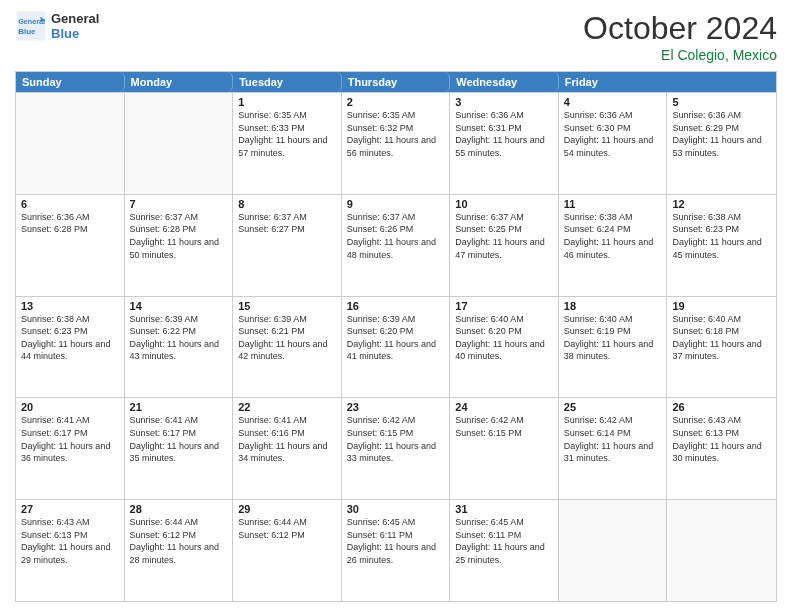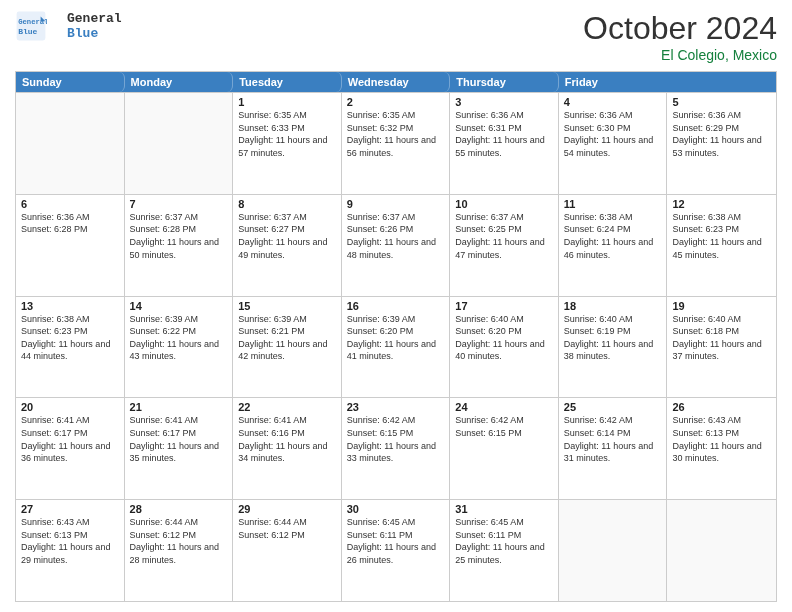--- a/index.html
+++ b/index.html
@@ -19,22 +19,21 @@
     }
     .header {
       display: flex;
       justify-content: space-between;
       align-items: flex-start;
       margin-bottom: 8px;
     }
     .logo {
       display: flex;
       align-items: center;
-      gap: 20px;
-      font-family: Liberation Mono, monospace;
+      gap: 4px;
     }
     .logo-icon {
       width: 32px;
       height: 32px;
     }
     .title-block {
       text-align: right;
     }
     .month-title {
       font-size: 32px;
@@ -119,22 +118,22 @@
       <div class="month-title">October 2024</div>
       <div class="location">El Colegio, Mexico</div>
     </div>
   </div>
 
   <div class="calendar">
     <div class="cal-header" id="cal-header">
         <div class="cal-header-cell">Sunday</div>
         <div class="cal-header-cell">Monday</div>
         <div class="cal-header-cell">Tuesday</div>
+        <div class="cal-header-cell">Thursday</div>
         <div class="cal-header-cell">Wednesday</div>
-        <div class="cal-header-cell">Thursday</div>
         <div class="cal-header-cell">Friday</div>
       </div>
     <div class="cal-body" id="cal-body">
         <div class="cal-row">
           <div class="cal-cell empty"></div>
           <div class="cal-cell empty"></div>
           <div class="cal-cell">
             <div class="day-num">1</div>
             <div class="cell-line">Sunrise: 6:35 AM</div>
             <div class="cell-line">Sunset: 6:33 PM</div>
@@ -174,21 +173,20 @@
           <div class="cal-cell">
             <div class="day-num">7</div>
             <div class="cell-line">Sunrise: 6:37 AM</div>
             <div class="cell-line">Sunset: 6:28 PM</div>
             <div class="cell-line">Daylight: 11 hours and 50 minutes.</div>
           </div>
           <div class="cal-cell">
             <div class="day-num">8</div>
             <div class="cell-line">Sunrise: 6:37 AM</div>
             <div class="cell-line">Sunset: 6:27 PM</div>
-            <div class="cell-line">Daylight: 11 hours and 49 minutes.</div>
           </div>
           <div class="cal-cell">
             <div class="day-num">9</div>
             <div class="cell-line">Sunrise: 6:37 AM</div>
             <div class="cell-line">Sunset: 6:26 PM</div>
             <div class="cell-line">Daylight: 11 hours and 48 minutes.</div>
           </div>
           <div class="cal-cell">
             <div class="day-num">10</div>
             <div class="cell-line">Sunrise: 6:37 AM</div>

